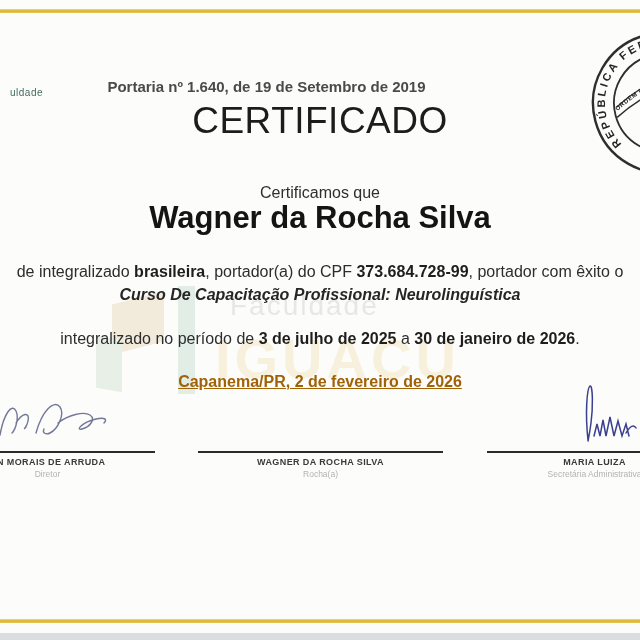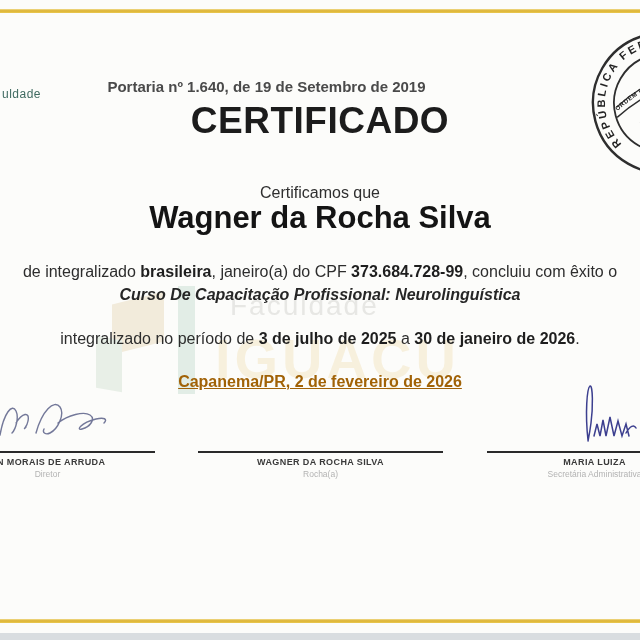--- a/index.html
+++ b/index.html
@@ -11,27 +11,27 @@
   }
   .abs{position:absolute;}
   
   .gold-line{
     left:0;width:640px;height:4px;
     background:linear-gradient(#f1dc8e,#dcb231 45%,#e9c852);
   }
   .bottom-strip{left:0;top:633px;width:640px;height:7px;background:#d9dde0;}
   
   .logo{left:2px;top:88px;line-height:1;}
-  .logo .fac{font-size:12px;color:#3f6a60;letter-spacing:.5px;}
+  .logo .fac{font-size:10px;color:#3f6a60;letter-spacing:.5px;margin-left:8px;}
   .logo .igu{font-size:37px;font-weight:bold;color:#dfb348;letter-spacing:1px;margin-top:2px;}
   
   .portaria{left:0;top:78px;width:533px;text-align:center;
     font-size:15px;font-weight:bold;color:#4a4a4a;}
   .title{left:0;top:100px;width:640px;text-align:center;
-    font-size:37px;font-weight:bold;color:#1c1c1c;letter-spacing:.5px;}
+    font-size:37px;font-weight:normal;color:#1c1c1c;letter-spacing:.5px;}
   
   .wm{opacity:1;pointer-events:none;}
   .wm-fac{left:230px;top:290px;font-size:28px;color:#e7e7e4;letter-spacing:2px;}
   .wm-igu{left:215px;top:326px;font-size:56px;font-weight:bold;color:#e0b44c;opacity:.16;letter-spacing:4px;}
   .wm-shape1{left:112px;top:298px;width:52px;height:50px;background:#f2ebdb;transform:skewY(-14deg);}
   .wm-shape2{left:178px;top:286px;width:17px;height:108px;background:#e2ede6;}
   .wm-shape3{left:96px;top:338px;width:26px;height:52px;background:#e8efe7;transform:skewY(10deg);}
   
   .certify{left:0;top:184px;width:640px;text-align:center;font-size:16px;color:#2f2f2f;}
   .student{left:0;top:200px;width:640px;text-align:center;
@@ -116,21 +116,21 @@
         <text x="87" y="120">★</text>
       </g>
     </g>
   </g>
 </svg>
 
 <div class="abs certify">Certificamos que</div>
 <div class="abs student">Wagner da Rocha Silva</div>
 
 <div class="abs bodyline line1">
-  <span>de integralizado </span><span class="b">brasileira</span><span>, janeiro(a) do CPF </span><span class="b">373.684.728-99</span><span>, concluiu com êxito o</span>
+  <span>de integralizado </span><span class="b">brasileira</span><span>, portador(a) do CPF </span><span class="b">373.684.728-99</span><span>, portador com êxito o</span>
 </div>
 <div class="abs bodyline line2">Curso De Capacitação Profissional: Neurolinguística</div>
 <div class="abs bodyline line3">
   <span>integralizado no período de </span><span class="b">3 de julho de 2025</span><span> a </span><span class="b">30 de janeiro de 2026</span><span>.</span>
 </div>
 <div class="abs bodyline dateline">Capanema/PR, 2 de fevereiro de 2026</div>
 
 <svg class="abs sig-svg" style="left:-8px;top:393px" width="140" height="55" viewBox="0 0 140 55">
   <path d="M8 42 C12 20 20 10 24 18 C27 24 24 36 20 40 M24 30 C30 20 38 18 36 28 C35 34 30 38 34 34
            M44 40 C50 18 62 6 68 14 C73 21 66 36 58 40 C54 42 50 40 52 36

